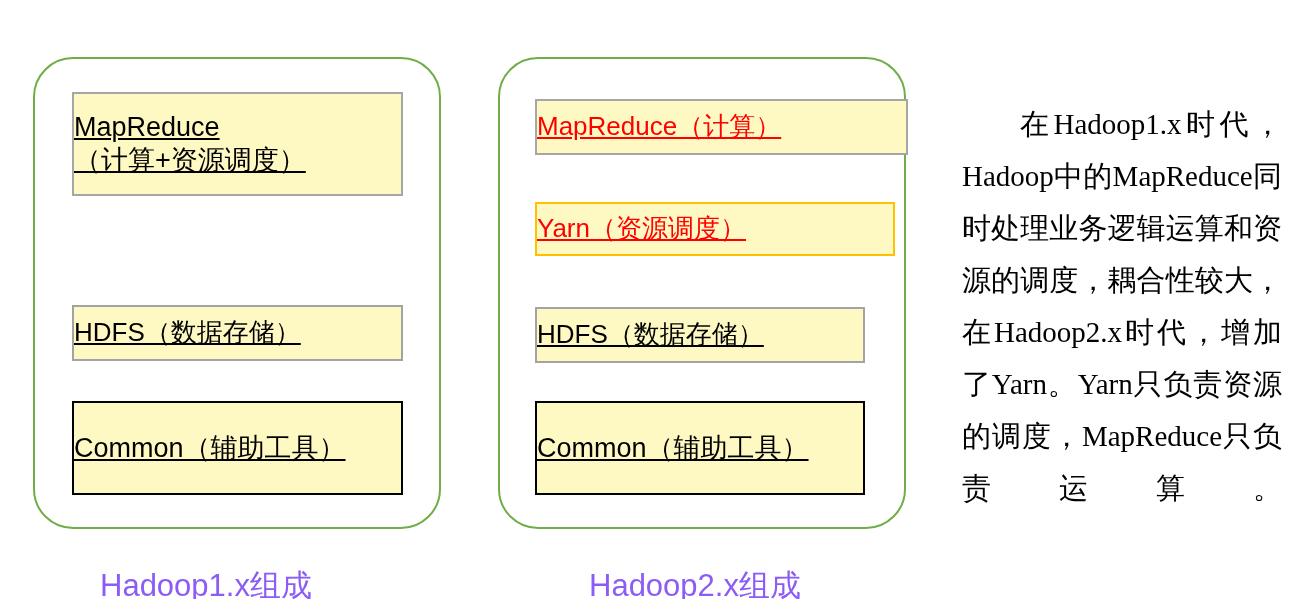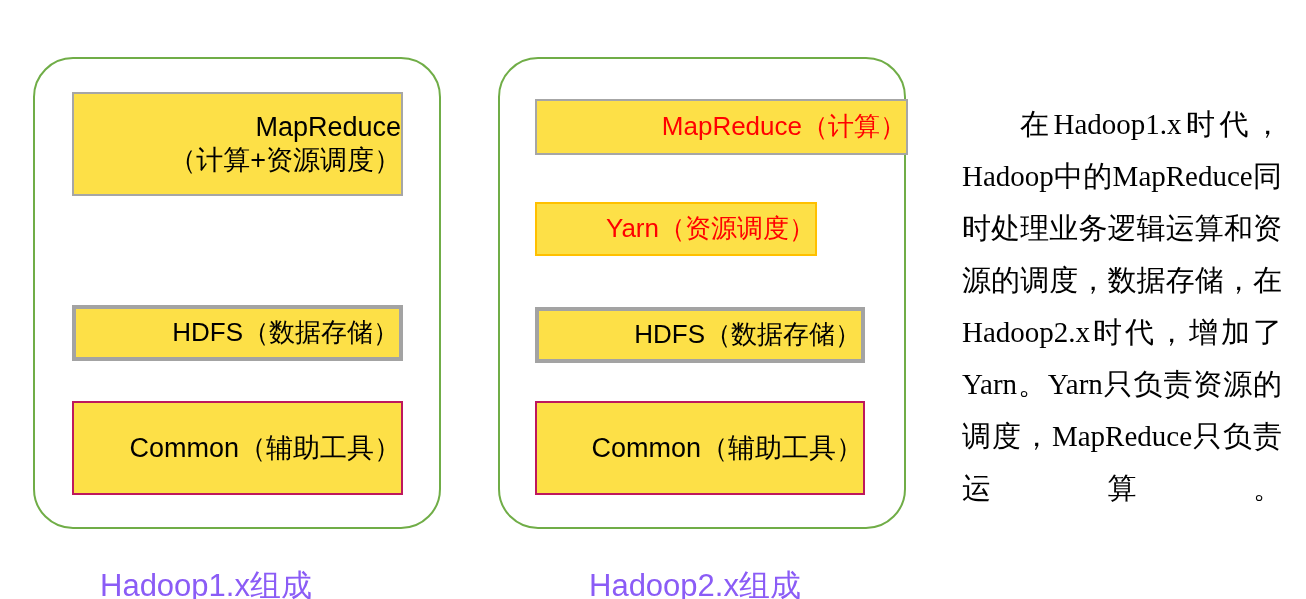--- a/index.html
+++ b/index.html
@@ -32,47 +32,48 @@
     background: #ffffff;
     box-sizing: border-box;
   }
   #group-1 { left: 33px;  top: 57px; width: 408px; height: 472px; }
   #group-2 { left: 498px; top: 57px; width: 408px; height: 472px; }
 
   
   .layer-box {
     position: absolute;
     box-sizing: border-box;
-    background: #fde047;
+    background: #fef9c3;
     display: flex;
     align-items: center;
     justify-content: center;
-    text-align: right;
+    text-align: left;
     color: #000000;
     line-height: 1.22;
     white-space: pre-line;
+    text-decoration: underline;
   }
   .layer-box .layer-text { display: block; width: 100%; }
 
   .b-gray   { border: 2px solid #A6A6A6; }
-  .b-orange { border: 4px solid #a3a3a3; padding-left: 24px; }
-  .b-blue   { border: 2px solid #be185d; }
+  .b-orange { border: 2px solid #a3a3a3; }
+  .b-blue   { border: 2px solid #000000; }
   .b-yellow { border: 2px solid #FFC000; }
 
   .t-black { color: #000000; }
   .t-red   { color: #FF0000; }
 
   
   #box-mapreduce-1 { left: 72px;  top: 92px;  width: 331px; height: 104px; font-size: 27px; }
   #box-hdfs-1      { left: 72px;  top: 305px; width: 331px; height: 56px;  font-size: 26px; }
   #box-common-1    { left: 72px;  top: 401px; width: 331px; height: 94px;  font-size: 27px; }
 
   
   #box-mapreduce-2 { left: 535px; top: 99px;  width: 373px; height: 56px;  font-size: 26px; }
-  #box-yarn-2      { left: 535px; top: 202px; width: 282px; height: 54px;  font-size: 26px; }
+  #box-yarn-2      { left: 535px; top: 202px; width: 360px; height: 54px;  font-size: 26px; }
   #box-hdfs-2      { left: 535px; top: 307px; width: 330px; height: 56px;  font-size: 26px; }
   #box-common-2    { left: 535px; top: 401px; width: 330px; height: 94px;  font-size: 27px; }
 
   
   .caption {
     position: absolute;
     color: #8b5cf6;
     font-size: 31px;
     font-family: "Liberation Sans", "DejaVu Sans", sans-serif;
     white-space: nowrap;
@@ -133,15 +134,15 @@
   <div class="layer-box b-orange t-black" id="box-hdfs-2">
     <span class="layer-text">HDFS（数据存储）</span>
   </div>
 
   <div class="layer-box b-blue t-black" id="box-common-2">
     <span class="layer-text">Common（辅助工具）</span>
   </div>
 
   <div class="caption" id="caption-2">Hadoop2.x组成</div>
 
-  <div id="explanation">在Hadoop1.x时代，Hadoop中的MapReduce同时处理业务逻辑运算和资源的调度，数据存储，在Hadoop2.x时代，增加了Yarn。Yarn只负责资源的调度，MapReduce只负责运算。</div>
+  <div id="explanation">在Hadoop1.x时代，Hadoop中的MapReduce同时处理业务逻辑运算和资源的调度，耦合性较大，在Hadoop2.x时代，增加了Yarn。Yarn只负责资源的调度，MapReduce只负责运算。</div>
 
 </div>
 
 </body></html>

